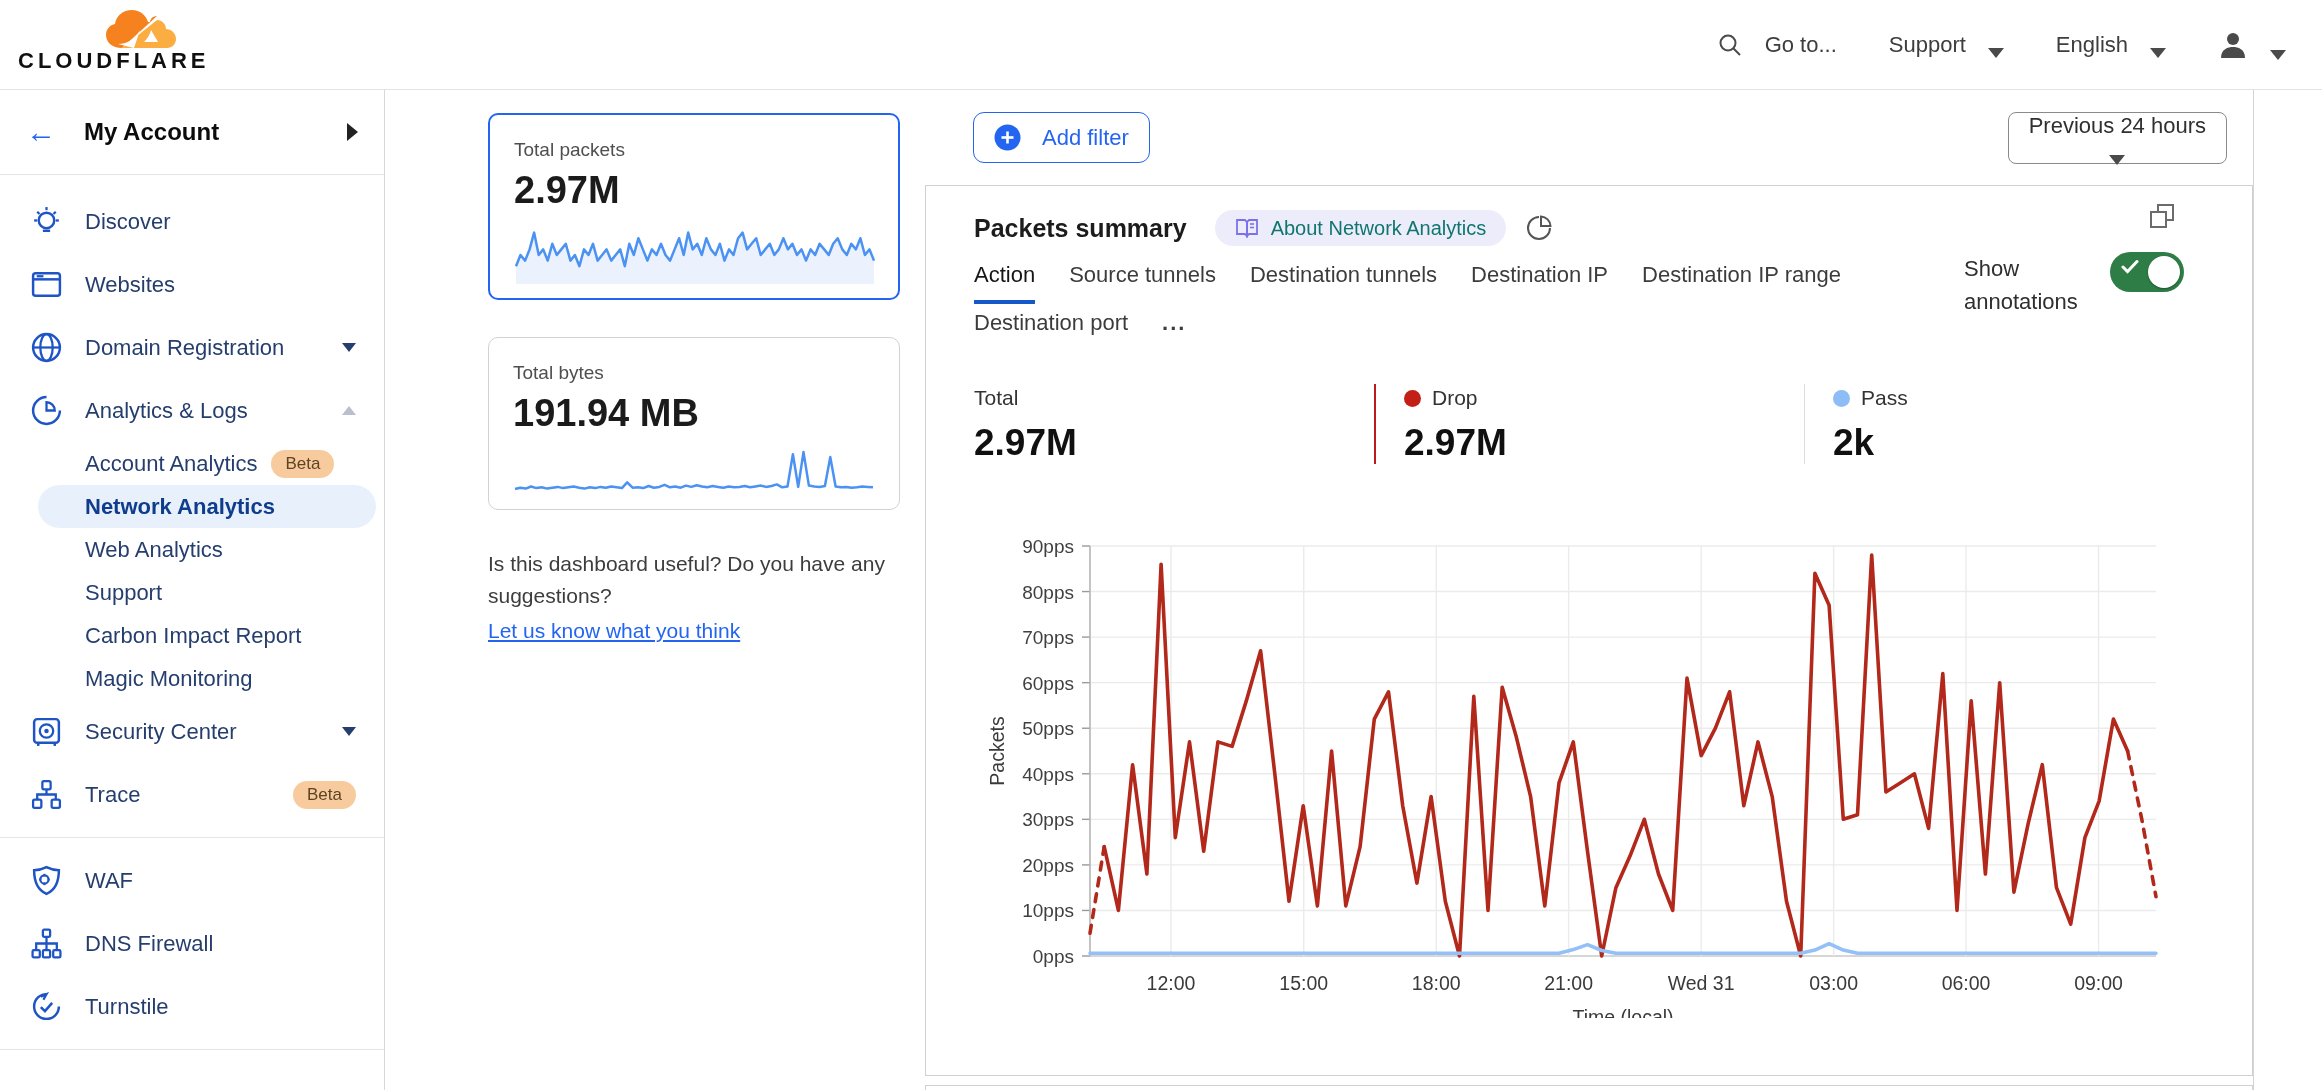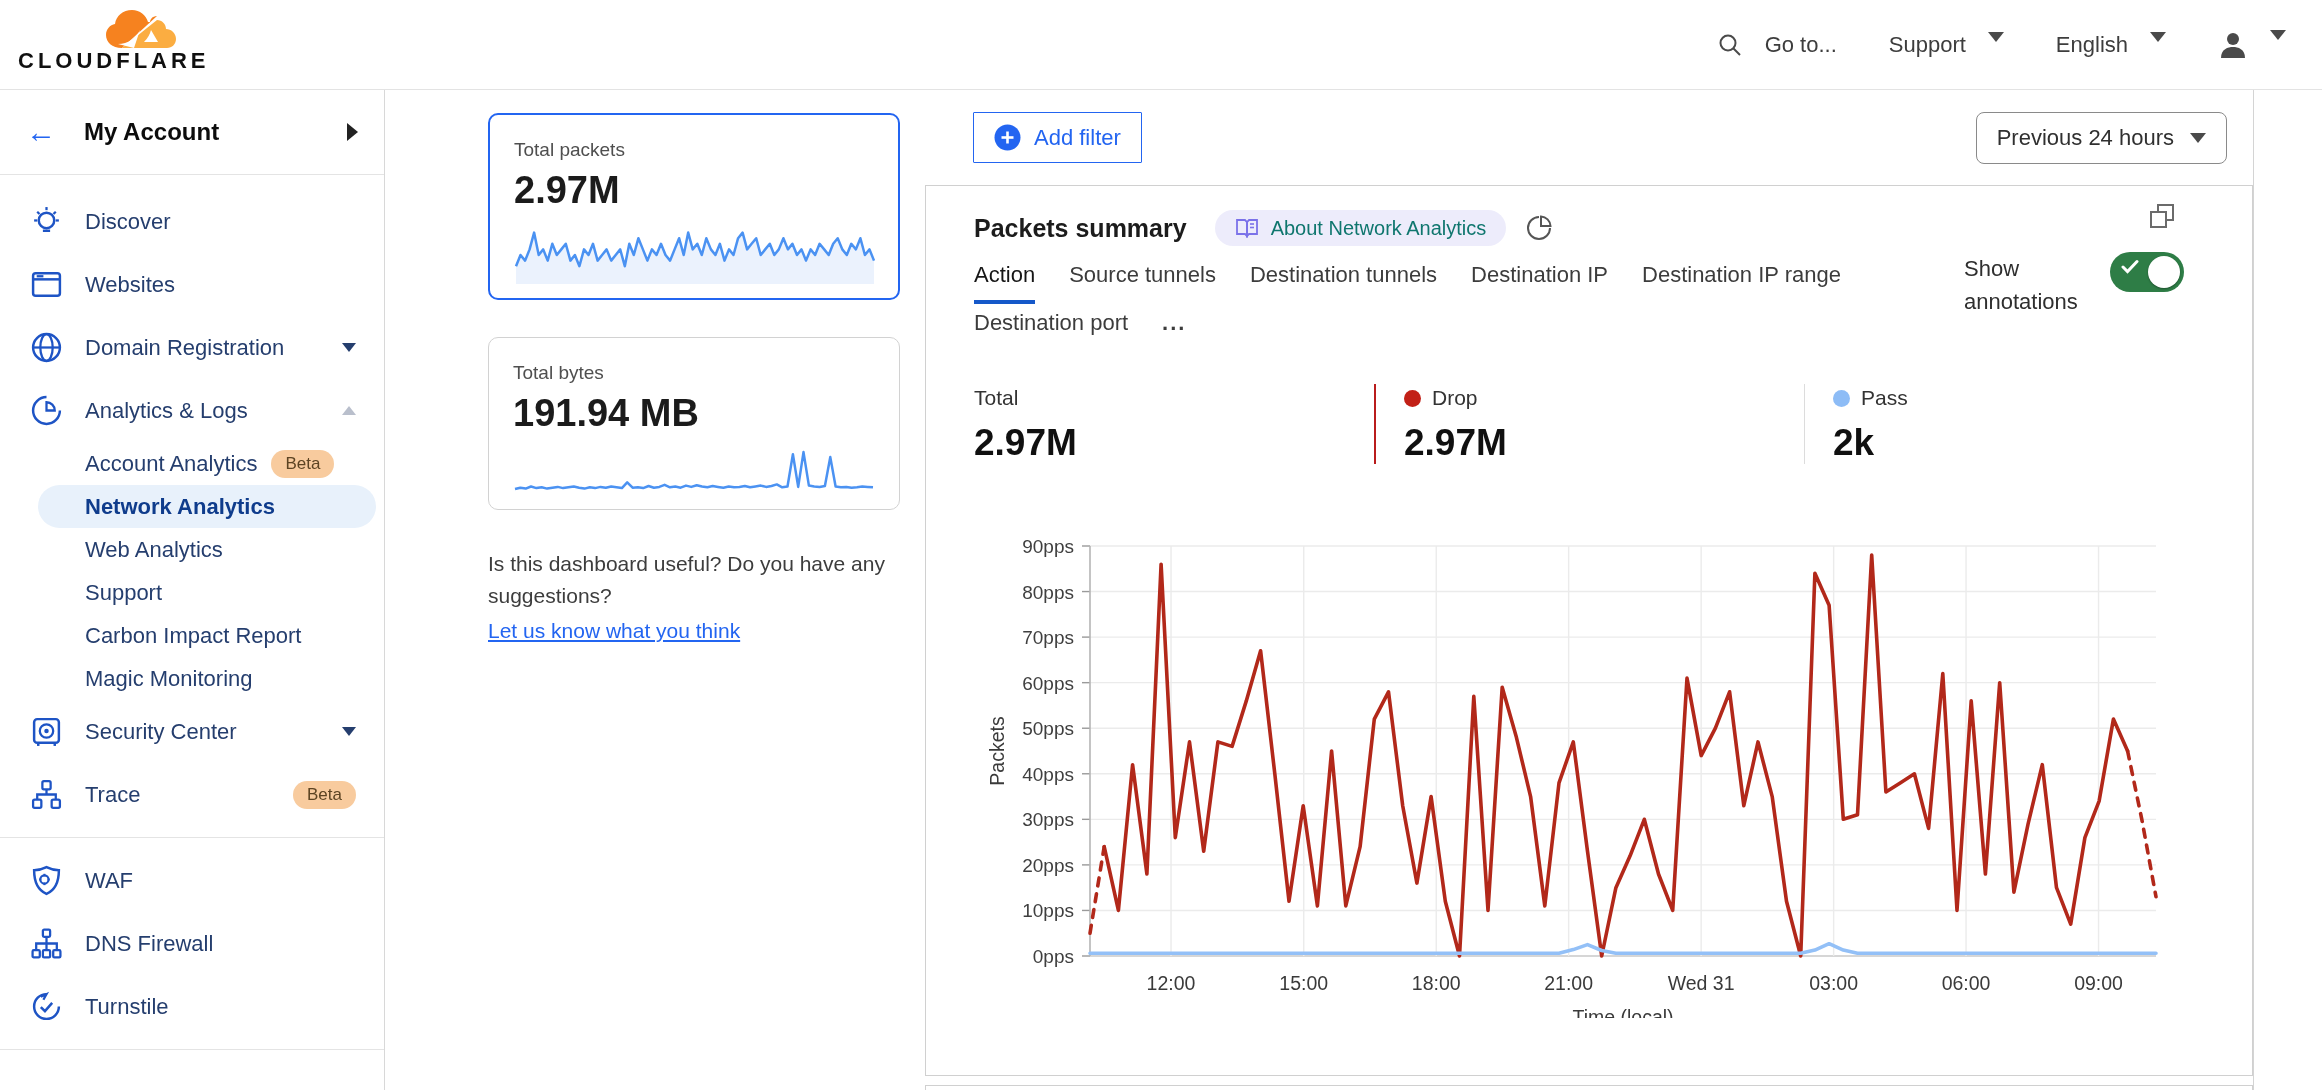--- a/index.html
+++ b/index.html
@@ -10,21 +10,21 @@
   }
   
   .topbar { position:absolute; top:0; left:0; width:2322px; height:90px; background:#fff;
             border-bottom:1px solid #e3e3e3; z-index:5; }
   .logo { position:absolute; left:18px; top:6px; width:170px; height:78px; cursor:pointer; }
   .logo svg { position:absolute; left:80px; top:2px; }
   .logo .brand { position:absolute; left:0; bottom:10px; font-size:22px; font-weight:800;
                  letter-spacing:4px; color:#101010; }
   .topnav { position:absolute; right:36px; top:0; height:90px; display:flex; align-items:center;
             gap:52px; font-size:22px; color:#3d3d3d; }
-  .topnav .navitem { display:flex; align-items:flex-start; gap:22px; cursor:pointer; }
+  .topnav .navitem { display:flex; align-items:flex-end; gap:22px; cursor:pointer; }
   .caret { width:0; height:0; border-left:8px solid transparent; border-right:8px solid transparent;
            border-top:10px solid #4a4a4a; display:inline-block; }
   
   .sidebar { position:absolute; left:0; top:90px; width:385px; bottom:0; background:#fff;
              border-right:1px solid #d8d8d8; }
   .sb-head { height:85px; border-bottom:1px solid #e4e4e4; display:flex; align-items:center;
              padding:0 26px; }
   .back-arrow { color:#2365f1; font-size:30px; line-height:1; cursor:pointer; }
   .sb-title { margin-left:28px; font-size:24px; font-weight:bold; color:#0c0c0c; }
   .sb-head .tri-right { margin-left:auto; width:0;height:0; border-top:9px solid transparent;
@@ -52,24 +52,24 @@
   .card .cvalue { font-size:38px; font-weight:bold; color:#1b1b1b; margin-top:8px; }
   .card + .card { margin-top:37px; }
   .card svg { display:block; margin-top:10px; }
   .feedback { margin-top:38px; font-size:21px; color:#3d3d3d; line-height:1.5; }
   .feedback a { color:#2365f1; text-decoration:underline; cursor:pointer; display:inline-block; margin-top:4px; }
   
   .main { position:absolute; left:925px; top:90px; width:1329px; height:1000px;
           border-right:1px solid #d4d4d4; }
   .toolbar { height:95px; display:flex; align-items:center; justify-content:space-between;
              padding:0 26px 0 48px; }
-  .add-filter { display:flex; align-items:center; gap:13px; border:1px solid #2365f1; background:#fff;
-                color:#2365f1; font-size:22px; border-radius:1px; height:51px; padding:0 20px; cursor:pointer; }
+  .add-filter { display:flex; align-items:center; gap:21px; border:1px solid #2365f1; background:#fff;
+                color:#2365f1; font-size:22px; border-radius:11px; height:51px; padding:0 20px; cursor:pointer; }
   .range-btn { display:flex; align-items:center; gap:16px; border:1px solid #8a8a8a; background:#fff;
-               border-radius:8px; height:52px; padding:0 20px; font-size:22px; color:#303030; cursor:pointer; }
+               border-radius:8px; height:52px; padding:0 20px; font-size:22px; color:#303030; cursor:pointer;flex-direction:column; }
   .panel { position:relative; border:1px solid #d0d0d0; background:#fff; height:891px; }
   .panel2 { border:1px solid #d0d0d0; margin-top:9px; height:40px; background:#fff; }
   .panel-head { display:flex; align-items:center; padding:24px 48px 0 48px; }
   .panel-title { font-size:25px; font-weight:bold; color:#1c1c1c; }
   .about-pill { display:flex; align-items:center; gap:12px; background:#edecfb; border-radius:18px;
                 height:36px; padding:0 20px; margin-left:28px; font-size:20px; color:#0f766e; cursor:pointer; }
   .pie-btn { margin-left:20px; color:#555; cursor:pointer; height:26px; }
   .expand-btn { position:absolute; right:76px; top:16px; color:#6b6b6b; cursor:pointer; }
   .tabs { display:flex; flex-wrap:wrap; column-gap:34px; row-gap:6px; padding:0 48px; margin-top:16px;
           width:1060px; font-size:22px; color:#3c3c3c; }

